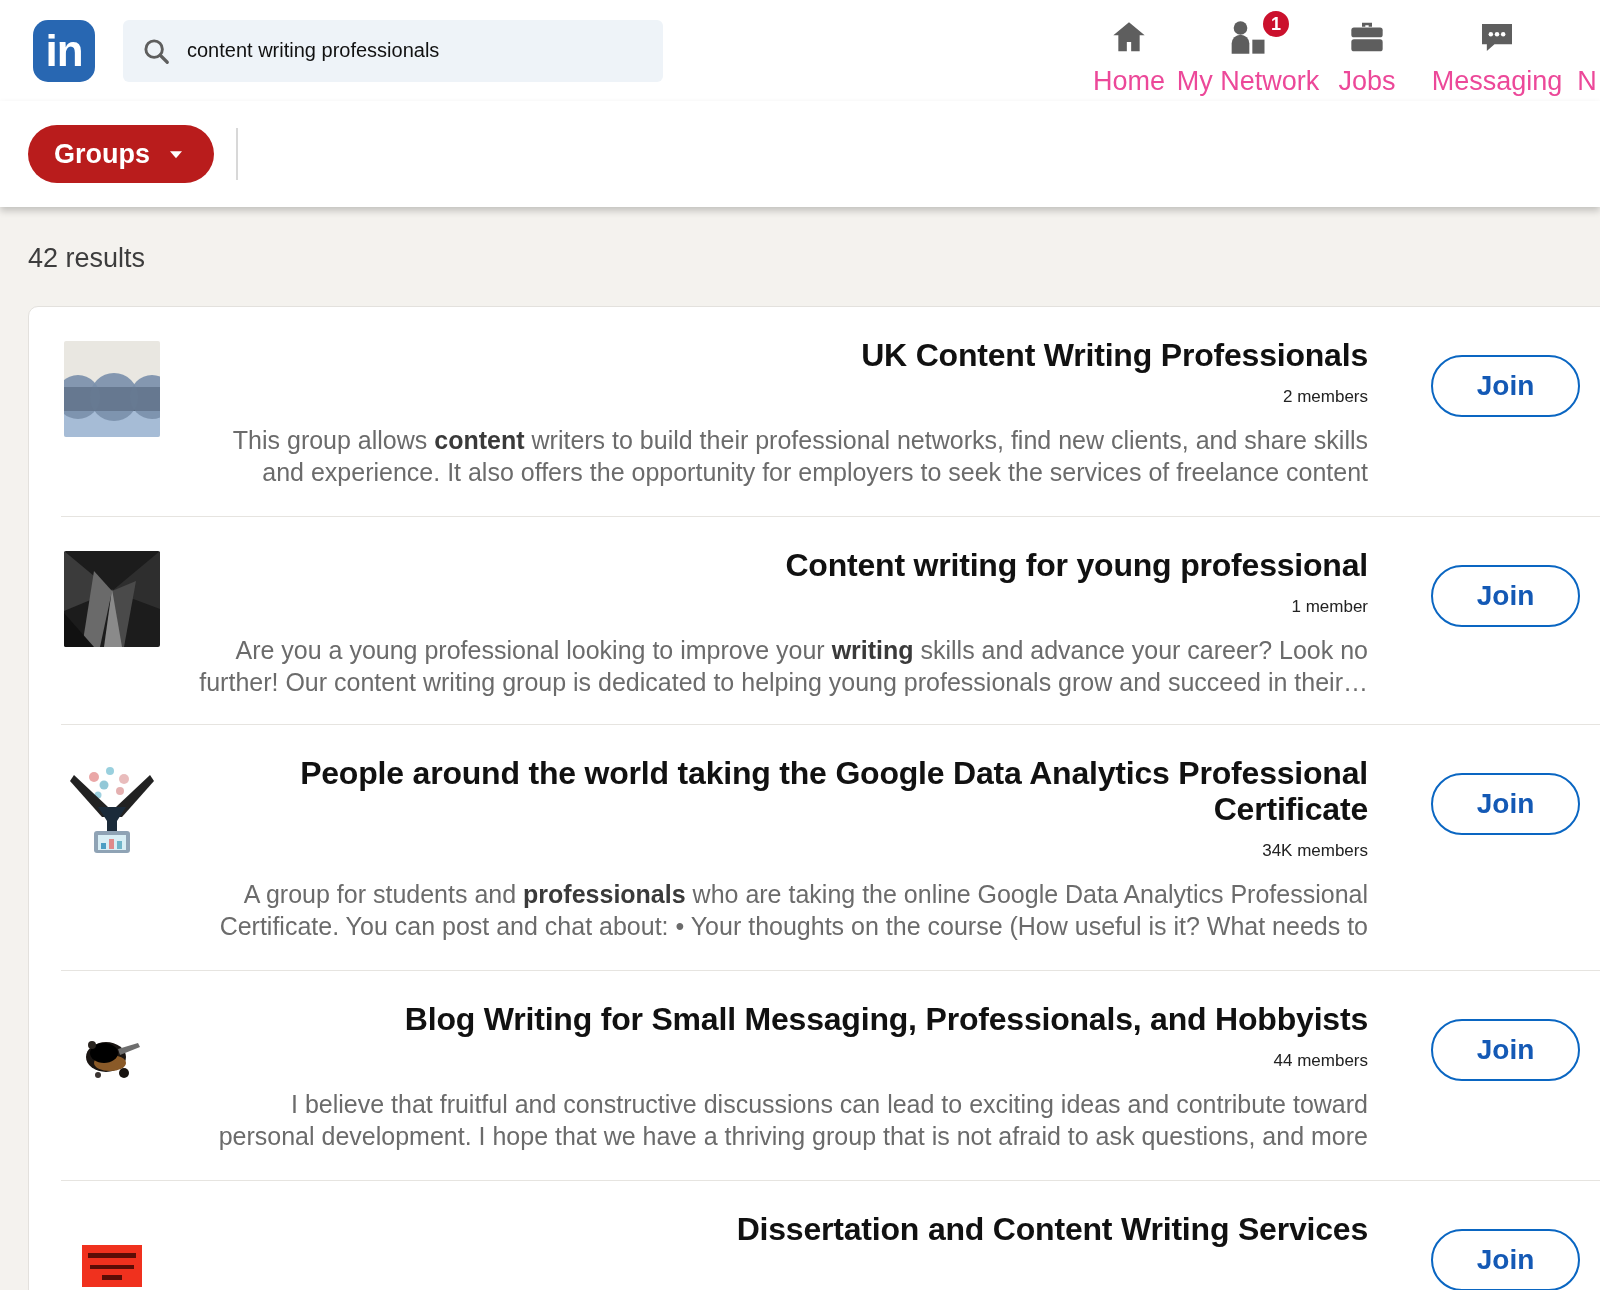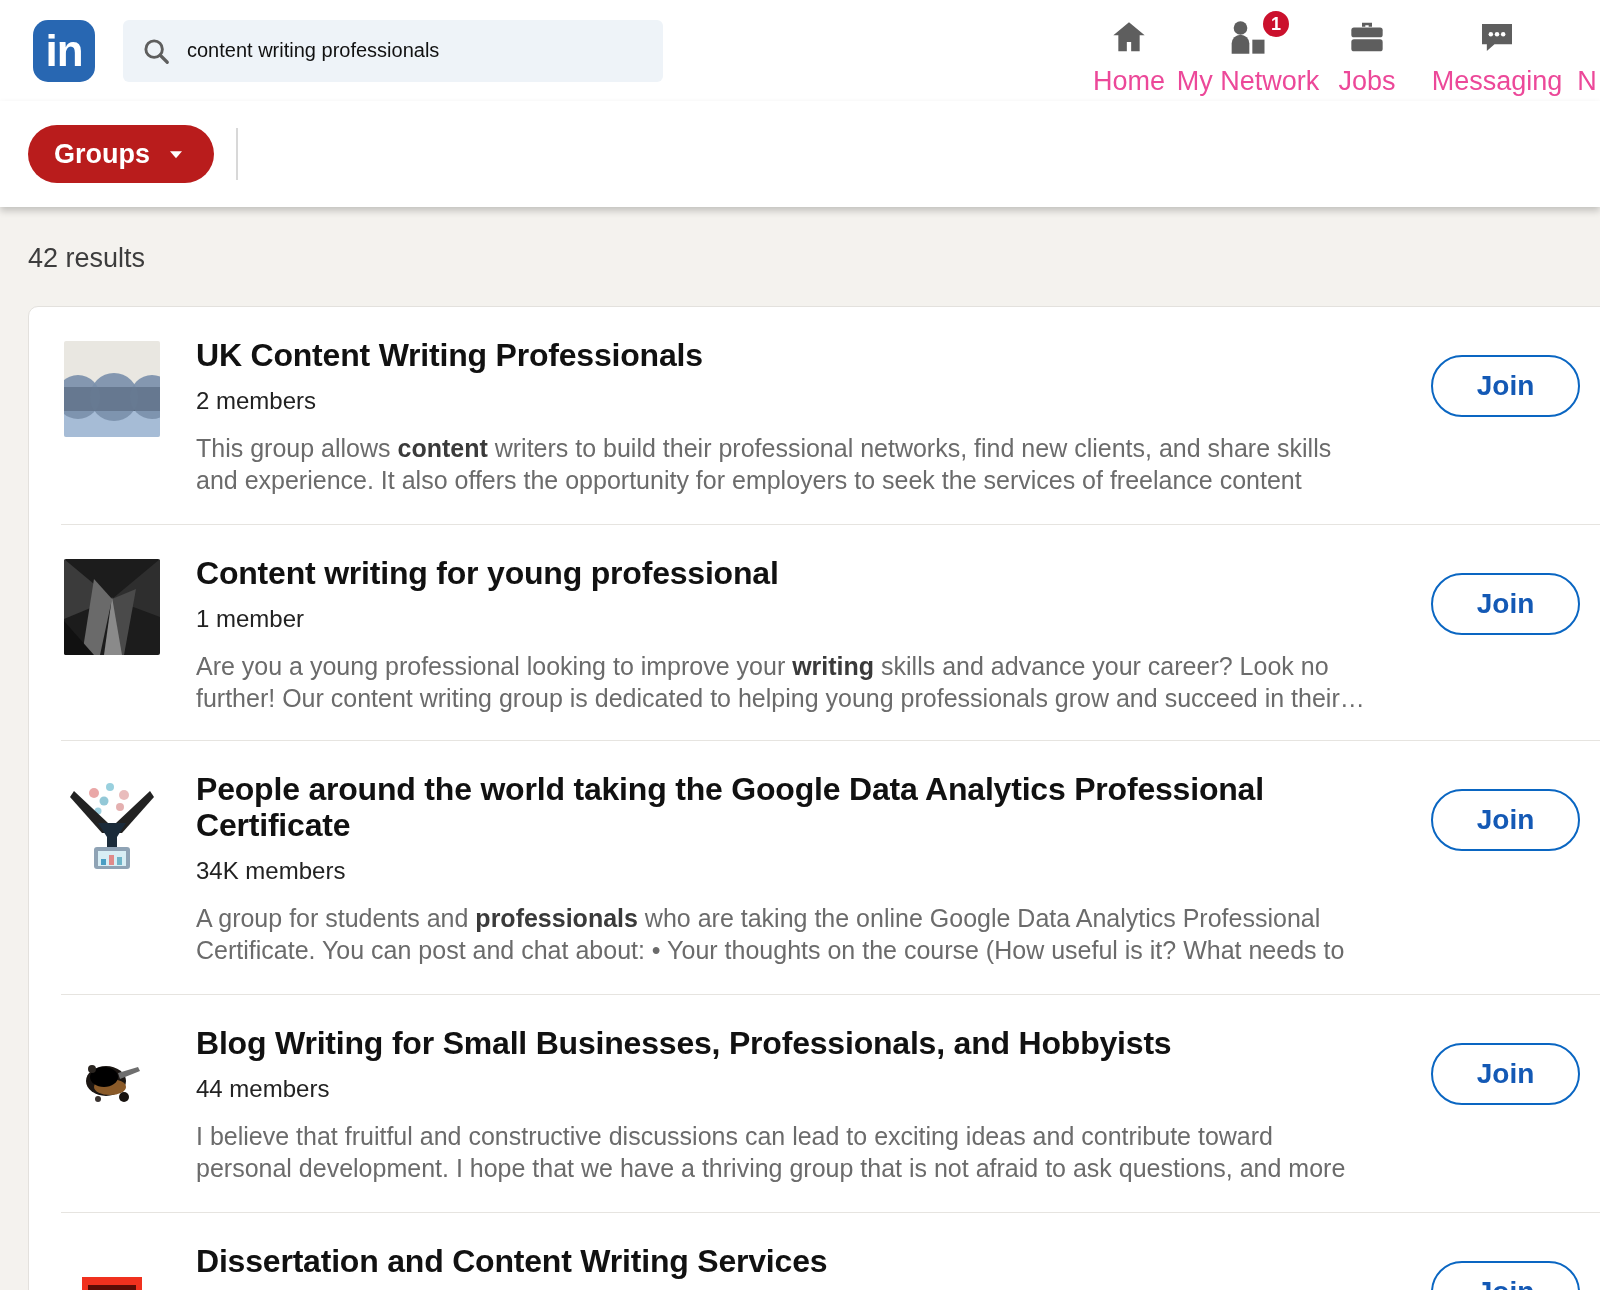--- a/index.html
+++ b/index.html
@@ -166,31 +166,31 @@
     width: 96px; height: 96px;
     flex: 0 0 auto;
     margin-top: 4px;
     margin-left: 3px;
     border-radius: 2px;
     overflow: hidden;
     background: #ffffff;
   }
   .thumb svg { display: block; width: 96px; height: 96px; }
 
-  .body { margin-left: 36px; flex: 1 1 auto; min-width: 0; padding-right: 30px; }
+  .body { margin-left: 36px; flex: 1 1 auto; min-width: 0; padding-right: 30px; text-align: right; }
   .g-title {
     font-size: 32px;
     font-weight: bold;
     color: #111111;
     line-height: 1.15;
     letter-spacing: -0.2px;
     cursor: pointer;
   }
   .g-members {
-    font-size: 24px;
+    font-size: 17px;
     color: #222222;
     margin-top: 13px;
   }
   .g-desc {
     font-size: 25px;
     color: #6b6b6b;
     line-height: 1.28;
     margin-top: 17px;
     max-height: 66px;
     overflow: hidden;
@@ -384,21 +384,21 @@
           <ellipse cx="42" cy="52" rx="20" ry="15" fill="#1a1512"></ellipse>
           <ellipse cx="46" cy="58" rx="16" ry="8" fill="#8a5a28"></ellipse>
           <ellipse cx="40" cy="48" rx="14" ry="10" fill="#000000"></ellipse>
           <path d="M54 44 L74 38 L76 42 L56 50z" fill="#6e6e6e"></path>
           <circle cx="28" cy="40" r="4" fill="#2a2520"></circle>
           <circle cx="60" cy="68" r="5" fill="#17120f"></circle>
           <circle cx="34" cy="70" r="3" fill="#3a3330"></circle>
         </svg>
       </div>
       <div class="body">
-        <div class="g-title">Blog Writing for Small Businesses, Professionals, and Hobbyists</div>
+        <div class="g-title">Blog Writing for Small Messaging, Professionals, and Hobbyists</div>
         <div class="g-members">44 members</div>
         <div class="g-desc"><span>I believe that fruitful and constructive discussions can lead to exciting ideas and contribute toward personal development. I hope that we have a thriving group that is not afraid to ask questions, and more importantly…</span><b></b><span></span></div>
       </div>
       <div class="join-wrap">
         <button class="join-btn">Join</button>
       </div>
     </div>
 
     <div class="row">
       <div class="thumb">

